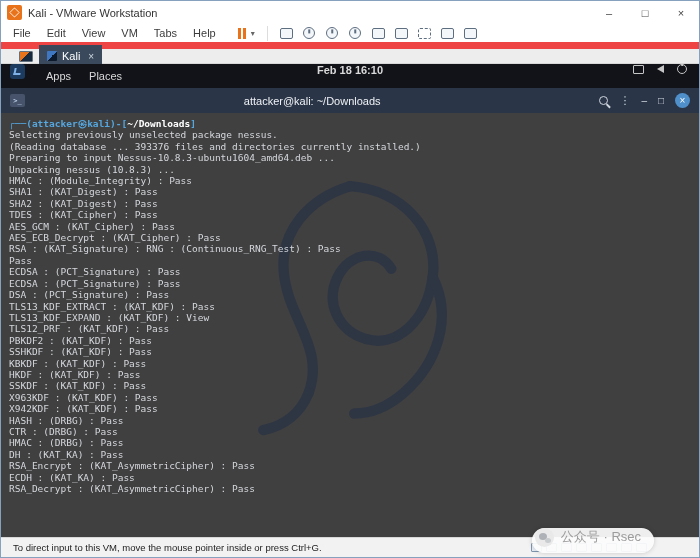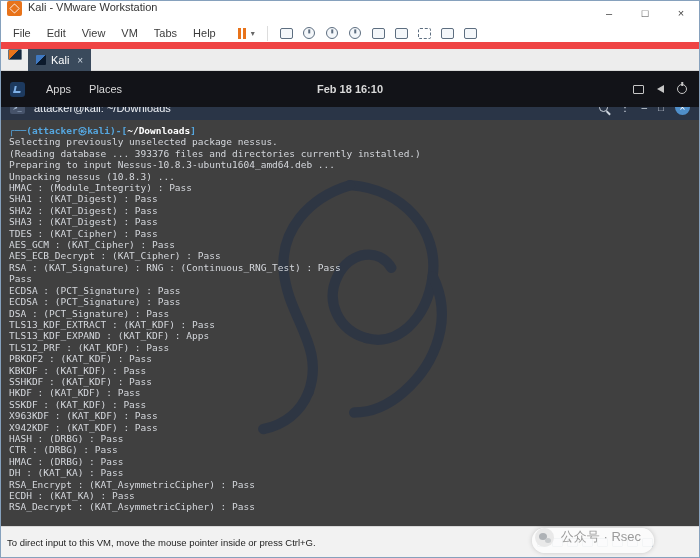--- a/index.html
+++ b/index.html
@@ -1,21 +1,21 @@
 <!DOCTYPE html>
 <html><head>
 <meta charset="utf-8">
 <style>
   *{box-sizing:border-box;margin:0;padding:0}
   html,body{width:700px;height:558px;overflow:hidden}
   body{font-family:"Liberation Sans",sans-serif;background:#fff;position:relative}
   .window{width:700px;height:558px;display:flex;flex-direction:column;border:1px solid #86a1bd;background:#fff}
 
   
-  .titlebar{height:23px;flex:0 0 auto;background:#ffffff;display:flex;align-items:flex-start;padding-left:6px}
+  .titlebar{height:23px;flex:0 0 auto;background:#ffffff;display:flex;align-items:center;padding-left:6px}
   .vm-logo{width:15px;height:15px;background:#e8731a;border-radius:2px;position:relative;margin-right:6px;flex:0 0 auto}
   .vm-logo::after{content:"";position:absolute;inset:3px;border:1.5px solid #fff;transform:rotate(45deg) scale(.82);border-radius:1px}
   .title-text{font-size:11px;color:#333}
   .tb-spacer{flex:1}
   .winbtn{width:36px;height:23px;display:flex;align-items:center;justify-content:center;font-size:11px;color:#444;cursor:default}
 
   
   .menubar{height:25px;flex:0 0 auto;background:#fff;border-bottom:7px solid #ef4444;display:flex;align-items:center;padding-left:4px;font-size:11px;color:#3c3c3c}
   .menu-item{padding:3px 8px;border-radius:2px}
   .toolbar{display:flex;align-items:center;margin-left:10px;gap:2px}
@@ -23,64 +23,64 @@
   .pause-bar{width:3px;height:11px;background:#e8731a}
   .caret{font-size:8px;color:#666;margin-left:3px}
   .tb-sep{width:1px;height:15px;background:#ddd;margin:0 6px}
   .tool-ic{width:21px;height:20px;display:flex;align-items:center;justify-content:center}
   .tool-ic .shp{width:13px;height:11px;border:1.5px solid #5d6e80;border-radius:2px;position:relative;background:#f4f7fa}
   .tool-ic[data-name*="snapshot"] .shp{width:12px;height:12px;border-radius:50%}
   .tool-ic[data-name*="snapshot"] .shp::after{content:"";position:absolute;left:50%;top:50%;width:1.5px;height:4px;background:#5d6e80;transform:translate(-50%,-90%)}
   .tool-ic[data-name="fullscreen-button"] .shp{background:#fff;border-style:dashed}
 
   
-  .tabbar{height:22px;flex:0 0 auto;background:#ededed;border-bottom:1px solid #d8d8d8;display:flex;padding-left:5px}
+  .tabbar{height:15px;flex:0 0 auto;background:#ededed;border-bottom:1px solid #d8d8d8;display:flex;align-items:center;padding-left:16px}
   .home-ic{width:14px;height:11px;border:1.5px solid #64727f;border-radius:1px;background:linear-gradient(135deg,#e8731a 0 45%,#16293f 45%);margin:0 6px 0 2px}
   .tab{height:22px;background:#3a4a5c;color:#fff;display:flex;align-items:center;gap:5px;padding:0 8px;font-size:11px}
   .tab-ic{width:10px;height:10px;border-radius:1px;background:linear-gradient(135deg,#3f78c0 0 50%,#0c1a2c 50%)}
   .tab-close{color:#cfd8e2;font-size:10px;margin-left:3px}
 
   
   .vm-screen{flex:1;position:relative;background:#000;overflow:hidden}
 
   
-  .kali-panel{height:36px;background:#121318;display:flex;align-items:center;color:#d9d9d9;font-size:11px;position:relative;z-index:2}
+  .kali-panel{height:24px;background:#121318;display:flex;align-items:flex-start;color:#d9d9d9;font-size:11px;position:relative;z-index:2}
   .kali-menu-btn{width:15px;height:15px;margin:0 12px 0 9px;background:#1d3a5f;border-radius:3px;position:relative}
   .kali-menu-btn::after{content:"";position:absolute;inset:4px;border-left:2px solid #7fb1e8;border-bottom:2px solid #7fb1e8;transform:skewX(-12deg)}
   .panel-item{padding:0 9px;line-height:24px}
   .panel-clock{position:absolute;left:50%;transform:translateX(-50%);font-weight:bold}
   .panel-right{margin-left:auto;display:flex;align-items:center;gap:13px;padding-right:12px}
   .panel-ic{width:11px;height:9px;border:1.2px solid #c6c6c6;border-radius:1px}
   .panel-ic[data-name="volume-icon"]{border:none;border-radius:0;width:0;height:0;border-top:4px solid transparent;border-bottom:4px solid transparent;border-right:7px solid #c6c6c6}
   .panel-ic[data-name="power-icon"]{width:10px;height:10px;border-radius:50%;position:relative}
   .panel-ic[data-name="power-icon"]::after{content:"";position:absolute;left:50%;top:-3px;width:1.5px;height:4px;background:#c6c6c6;transform:translateX(-50%)}
 
   
   .terminal{position:absolute;top:24px;left:0;right:0;bottom:0;display:flex;flex-direction:column;z-index:1}
   .term-titlebar{height:25px;flex:0 0 auto;background:#2a3547;display:flex;align-items:center;color:#dfe3e8;font-size:11px;padding:0 9px;gap:9px}
   .term-app-ic{width:15px;height:13px;background:#46536a;border-radius:2px;color:#cfe6ff;font-size:7px;display:flex;align-items:center;justify-content:center;font-family:"DejaVu Sans Mono",monospace;flex:0 0 auto}
-  .term-title{flex:1;color:#eef1f5}
+  .term-title{flex:1;text-align:center;color:#eef1f5}
   .term-controls{display:flex;align-items:center;gap:11px}
   .ic-search{width:9px;height:9px;border:1.5px solid #cfd6df;border-radius:50%;position:relative;display:inline-block}
   .ic-search::after{content:"";position:absolute;width:5px;height:1.5px;background:#cfd6df;transform:rotate(45deg);right:-4px;bottom:-2px}
   .kebab{color:#cfd6df;font-size:11px}
   .term-min,.term-max{color:#cfd6df;font-size:10px;line-height:10px}
   .term-close{width:15px;height:15px;border-radius:50%;background:#4f8fca;color:#fff;display:flex;align-items:center;justify-content:center;font-size:10px;line-height:10px}
 
   .term-body{flex:1;background:#404040;font-family:"DejaVu Sans Mono",monospace;font-size:9.5px;line-height:11.4px;color:#d4d7dc;padding:5px 0 0 8px;position:relative;overflow:hidden}
   .dragon{position:absolute;left:50%;top:45%;transform:translate(-50%,-50%);pointer-events:none}
   .term-line{white-space:pre;position:relative;z-index:1}
   .p-blue{color:#55a7e0;font-weight:bold}
   .p-white{color:#ffffff;font-weight:bold}
   .cmd-green{color:#9ec54d;font-weight:bold}
   .cmd-file{color:#ffffff;font-weight:bold}
   .cmd-line{margin-bottom:12px}
 
   
-  .statusbar{height:31px;flex:0 0 auto;background:#f2f2f2;border-top:1px solid #d8d8d8;display:flex;align-items:center;padding:0 6px;font-size:9.5px;color:#1c1c1c}
+  .statusbar{height:20px;flex:0 0 auto;background:#f2f2f2;border-top:1px solid #d8d8d8;display:flex;align-items:center;padding:0 12px;font-size:9.5px;color:#1c1c1c}
   .status-icons{margin-left:auto;display:flex;align-items:center;gap:4px;padding-right:40px}
   .status-ic{width:11px;height:9px;border:1px solid #7f96ad;background:#e6edf5;border-radius:1px}
 
   
   .watermark{position:absolute;right:46px;bottom:5px;height:25px;background:rgba(252,252,252,.93);border-radius:13px;display:flex;align-items:flex-start;gap:7px;padding:0 13px 0 3px;color:#9b9b9b;font-size:13px;z-index:10;box-shadow:0 0 5px rgba(0,0,0,.18)}
   .wechat-ic{width:19px;height:19px;border-radius:50%;background:#e9e9e9;position:relative;flex:0 0 auto}
   .wechat-ic::before{content:"";position:absolute;left:4px;top:5px;width:8px;height:7px;background:#aeb2b6;border-radius:50%}
   .wechat-ic::after{content:"";position:absolute;right:3px;bottom:4px;width:6px;height:5px;background:#c9ccce;border-radius:50%}
 </style>
 </head>
@@ -191,35 +191,34 @@
         <div class="term-line" data-name="terminal-prompt-line"><span class="p-blue" data-name="prompt-frame">┌──(</span><span class="p-blue" data-name="prompt-user-host">attacker㉿kali</span><span class="p-blue" data-name="prompt-frame">)-[</span><span class="p-white" data-name="prompt-path">~/Downloads</span><span class="p-blue" data-name="prompt-frame">]</span></div>
 
 
         <div class="term-line" data-name="terminal-output-line">Selecting previously unselected package nessus.</div>
           <div class="term-line" data-name="terminal-output-line">(Reading database ... 393376 files and directories currently installed.)</div>
           <div class="term-line" data-name="terminal-output-line">Preparing to input Nessus-10.8.3-ubuntu1604_amd64.deb ...</div>
           <div class="term-line" data-name="terminal-output-line">Unpacking nessus (10.8.3) ...</div>
           <div class="term-line" data-name="terminal-output-line">HMAC : (Module_Integrity) : Pass</div>
           <div class="term-line" data-name="terminal-output-line">SHA1 : (KAT_Digest) : Pass</div>
           <div class="term-line" data-name="terminal-output-line">SHA2 : (KAT_Digest) : Pass</div>
-          <div class="term-line" data-name="terminal-output-line">SHA3 : (KAT_Digest) : Pass</div>
           <div class="term-line" data-name="terminal-output-line">TDES : (KAT_Cipher) : Pass</div>
           <div class="term-line" data-name="terminal-output-line">AES_GCM : (KAT_Cipher) : Pass</div>
           <div class="term-line" data-name="terminal-output-line">AES_ECB_Decrypt : (KAT_Cipher) : Pass</div>
           <div class="term-line" data-name="terminal-output-line">RSA : (KAT_Signature) : RNG : (Continuous_RNG_Test) : Pass</div>
           <div class="term-line" data-name="terminal-output-line">Pass</div>
           <div class="term-line" data-name="terminal-output-line">ECDSA : (PCT_Signature) : Pass</div>
           <div class="term-line" data-name="terminal-output-line">ECDSA : (PCT_Signature) : Pass</div>
           <div class="term-line" data-name="terminal-output-line">DSA : (PCT_Signature) : Pass</div>
           <div class="term-line" data-name="terminal-output-line">TLS13_KDF_EXTRACT : (KAT_KDF) : Pass</div>
-          <div class="term-line" data-name="terminal-output-line">TLS13_KDF_EXPAND : (KAT_KDF) : Apps</div>
+          <div class="term-line" data-name="terminal-output-line">TLS13_KDF_EXPAND : (KAT_KDF) : View</div>
           <div class="term-line" data-name="terminal-output-line">TLS12_PRF : (KAT_KDF) : Pass</div>
           <div class="term-line" data-name="terminal-output-line">PBKDF2 : (KAT_KDF) : Pass</div>
+          <div class="term-line" data-name="terminal-output-line">SSHKDF : (KAT_KDF) : Pass</div>
           <div class="term-line" data-name="terminal-output-line">KBKDF : (KAT_KDF) : Pass</div>
-          <div class="term-line" data-name="terminal-output-line">SSHKDF : (KAT_KDF) : Pass</div>
           <div class="term-line" data-name="terminal-output-line">HKDF : (KAT_KDF) : Pass</div>
           <div class="term-line" data-name="terminal-output-line">SSKDF : (KAT_KDF) : Pass</div>
           <div class="term-line" data-name="terminal-output-line">X963KDF : (KAT_KDF) : Pass</div>
           <div class="term-line" data-name="terminal-output-line">X942KDF : (KAT_KDF) : Pass</div>
           <div class="term-line" data-name="terminal-output-line">HASH : (DRBG) : Pass</div>
           <div class="term-line" data-name="terminal-output-line">CTR : (DRBG) : Pass</div>
           <div class="term-line" data-name="terminal-output-line">HMAC : (DRBG) : Pass</div>
           <div class="term-line" data-name="terminal-output-line">DH : (KAT_KA) : Pass</div>
           <div class="term-line" data-name="terminal-output-line">RSA_Encrypt : (KAT_AsymmetricCipher) : Pass</div>
           <div class="term-line" data-name="terminal-output-line">ECDH : (KAT_KA) : Pass</div>

